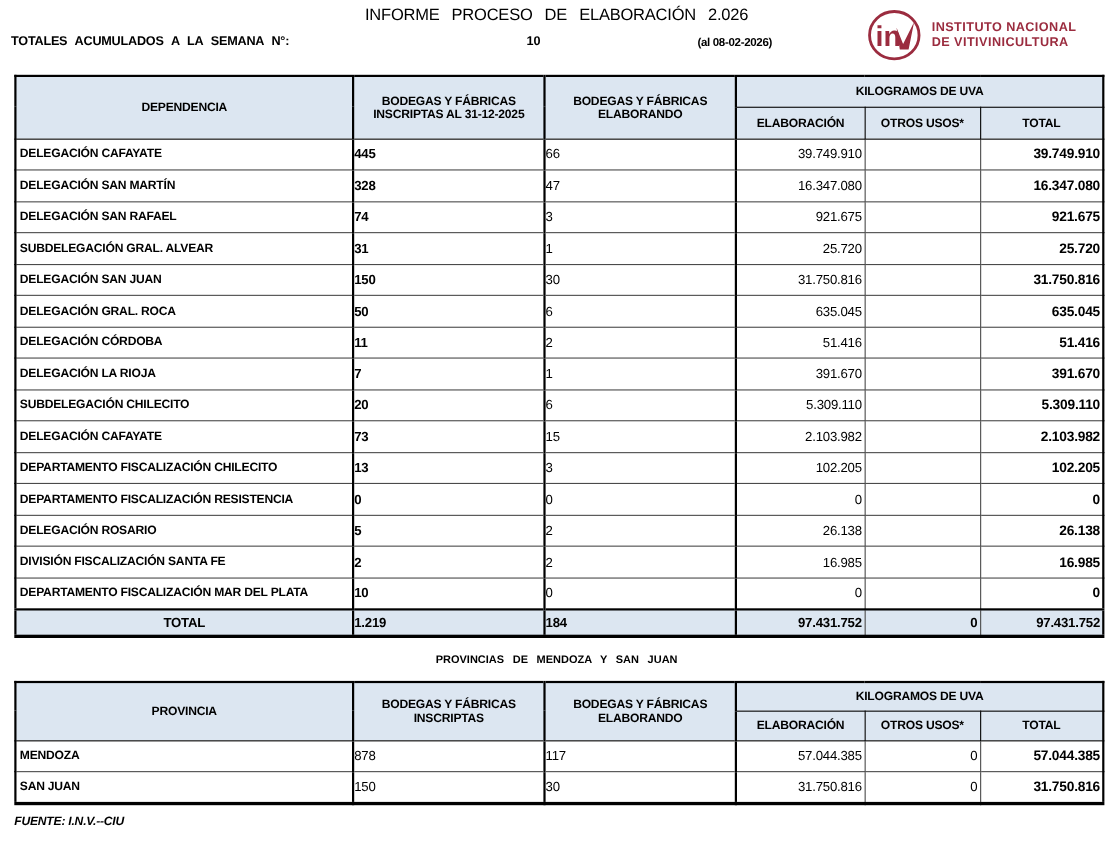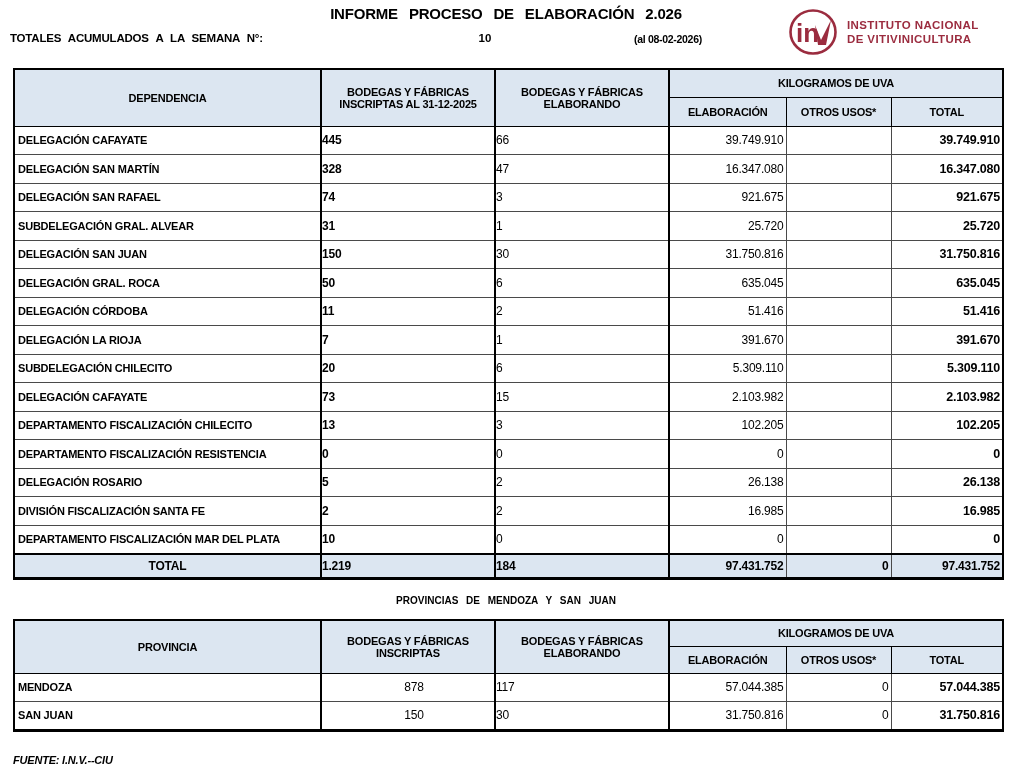--- a/index.html
+++ b/index.html
@@ -10,21 +10,21 @@
     color: #000;
     position: relative;
     overflow: hidden;
   }
 
   
   .report-title {
     margin-top: 5px;
     text-align: center;
     font-size: 15px;
-    font-weight: bold;
+    font-weight: normal;
     letter-spacing: -0.2px;
     word-spacing: 7px;
   }
   .subheader { position: relative; height: 22px; margin-top: 10px; }
   .totals-label {
     position: absolute; left: 10px; top: 0;
     font-size: 11.5px; font-weight: bold; word-spacing: 4px; letter-spacing: -0.2px;
   }
   .week-number {
     position: absolute; left: 455px; top: 0; width: 60px; text-align: center;
@@ -66,21 +66,21 @@
   .t1 { margin-top: 14px; border: 2.4px solid #000; border-bottom-width: 3px; }
   .t2 { border: 2.4px solid #000; border-bottom-width: 3px; }
 
   tr.data-row { height: 28.5px; }
   th.h-span { height: 57px; }
   th.h-top { height: 28px; }
   th.h-sub { height: 29px; }
 
   td.c-name { font-size: 11px; font-weight: bold; padding-left: 3px; }
   td.c-insc { font-size: 12px; text-align: left; font-weight: bold; }
-  td.c-insc-reg { font-size: 12px; text-align: center; padding-left: 12px; }
+  td.c-insc-reg { font-size: 12px; text-align: left; }
   td.c-elabc { font-size: 12px; }
   td.c-elaboracion { font-size: 12px; text-align: right; padding-right: 2px; }
   td.c-otros { font-size: 12px; text-align: right; padding-right: 2px; }
   td.c-total { font-size: 12.5px; text-align: right; font-weight: bold; padding-right: 2px; }
 
   
   .v-major { border-left: 2px solid #000; }
 
   tr.total-row { height: 25px; background: #dce6f1; border-top: 2px solid #000; }
   tr.total-row td { font-weight: bold; font-size: 12px; }
@@ -93,21 +93,21 @@
     font-weight: bold;
     word-spacing: 5px;
   }
 
   .t2 th.h-span { height: 53px; }
   .t2 th.h-top { height: 26px; }
   .t2 th.h-sub { height: 27px; }
   .t2 tr.data-row { height: 28.5px; }
 
   .footer-note {
-    margin: 22px 0 0 13px;
+    margin: 9px 0 0 13px;
     font-size: 11px;
     font-weight: bold;
     font-style: italic;
     letter-spacing: -0.2px;
   }
 </style>
 </head>
 <body>
 
 <div class="report-title">INFORME PROCESO DE ELABORACIÓN 2.026</div>

